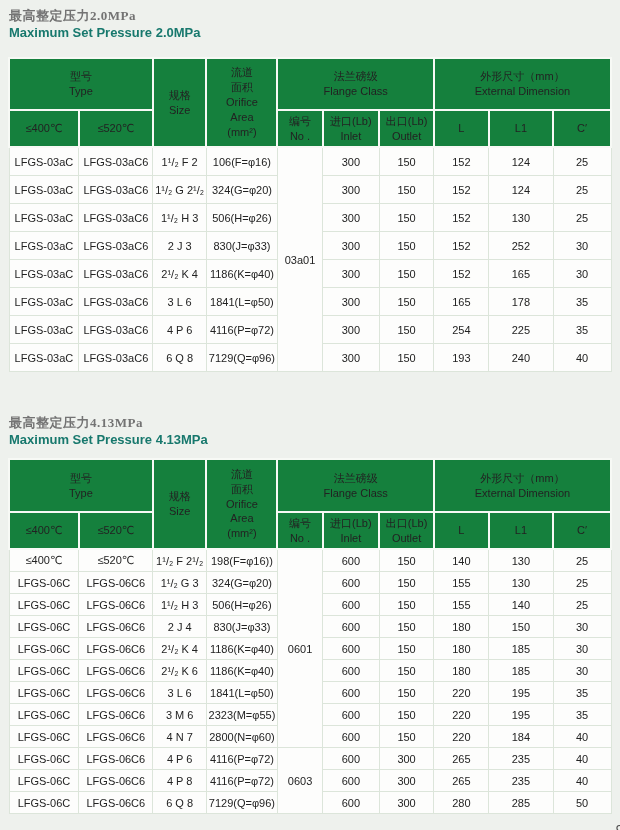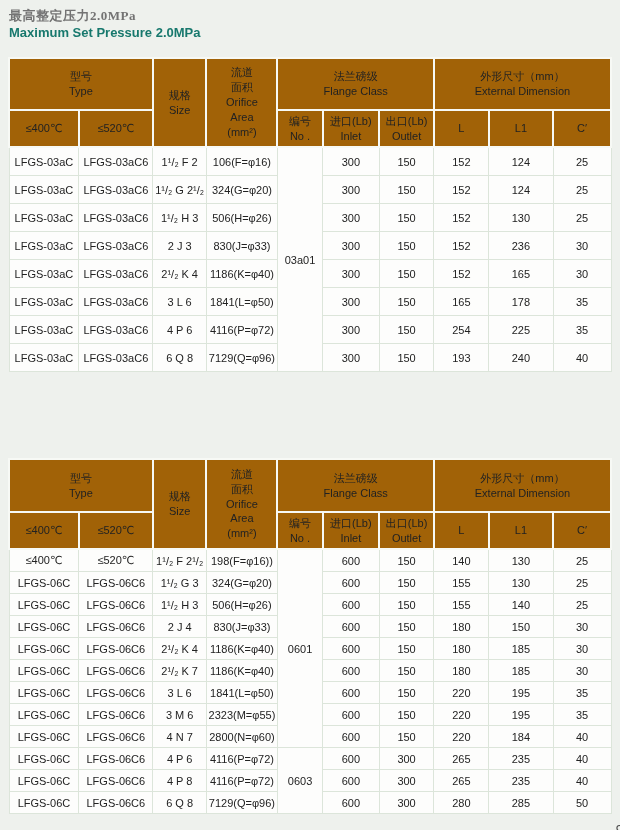--- a/index.html
+++ b/index.html
@@ -2,21 +2,21 @@
 <html><head>
 <meta charset="utf-8">
 <style>
   html,body{margin:0;padding:0;}
   body{width:620px;height:830px;background:#eef1ed;font-family:"Liberation Sans","DejaVu Sans",sans-serif;position:relative;overflow:hidden;}
   .page{position:absolute;inset:0;}
   .title-block{position:absolute;left:9px;}
   .title-zh{color:#737373;font-weight:bold;font-size:13px;line-height:17px;letter-spacing:0.5px;font-family:Liberation Serif, serif;}
   .title-en{color:#17786d;font-weight:bold;font-size:13px;line-height:17px;}
   table.spec{position:absolute;left:8px;width:604px;border-collapse:collapse;table-layout:fixed;}
-  table.spec th{background:#a16207;border:2px solid #f7f9f5;font-weight:normal;color:#222;font-size:11px;line-height:1.35;text-align:center;padding:2px 1px;}
+  table.spec th{background:#15803d;border:2px solid #f7f9f5;font-weight:normal;color:#222;font-size:11px;line-height:1.35;text-align:center;padding:2px 1px;}
   table.spec td{background:#fdfdfc;border:1px solid #dce5da;color:#222;font-size:11px;text-align:center;padding:0 1px;overflow:hidden;white-space:nowrap;}
   #t0 thead tr.r1 th{height:46px;}
   #t0 thead tr.r2 th{height:31px;}
   #t0 tbody td{height:27px;}
   #t1 thead tr.r1 th{height:47px;}
   #t1 thead tr.r2 th{height:31px;}
   #t1 tbody td{height:21px;}
   .pagenum{position:absolute;right:-3px;bottom:-7px;font-size:13px;color:#4a4a4a;}
 </style>
 </head>
@@ -97,21 +97,21 @@
           <td>25</td>
         </tr>
         <tr>
           <td>LFGS-03aC</td>
           <td>LFGS-03aC6</td>
           <td>2 J 3</td>
           <td>830(J=φ33)</td>
           <td>300</td>
           <td>150</td>
           <td>152</td>
-          <td>236</td>
+          <td>252</td>
           <td>30</td>
         </tr>
         <tr>
           <td>LFGS-03aC</td>
           <td>LFGS-03aC6</td>
           <td>2¹/₂ K 4</td>
           <td>1186(K=φ40)</td>
           <td>300</td>
           <td>150</td>
           <td>152</td>
@@ -147,20 +147,24 @@
           <td>7129(Q=φ96)</td>
           <td>300</td>
           <td>150</td>
           <td>193</td>
           <td>240</td>
           <td>40</td>
         </tr>
       </tbody>
   </table>
 
+  <div class="title-block" style="top:414px">
+    <div class="title-zh">最高整定压力4.13MPa</div>
+    <div class="title-en">Maximum Set Pressure 4.13MPa</div>
+  </div>
 
   <table class="spec" id="t1" style="top:458px">
     <colgroup>
       <col style="width:11.6%">
         <col style="width:12.3%">
         <col style="width:8.9%">
         <col style="width:11.8%">
       <col style="width:7.5%">
         <col style="width:9.4%">
         <col style="width:9.1%">
@@ -240,21 +244,21 @@
           <td>1186(K=φ40)</td>
           <td>600</td>
           <td>150</td>
           <td>180</td>
           <td>185</td>
           <td>30</td>
         </tr>
         <tr>
           <td>LFGS-06C</td>
           <td>LFGS-06C6</td>
-          <td>2¹/₂ K 7</td>
+          <td>2¹/₂ K 6</td>
           <td>1186(K=φ40)</td>
           <td>600</td>
           <td>150</td>
           <td>180</td>
           <td>185</td>
           <td>30</td>
         </tr>
         <tr>
           <td>LFGS-06C</td>
           <td>LFGS-06C6</td>

